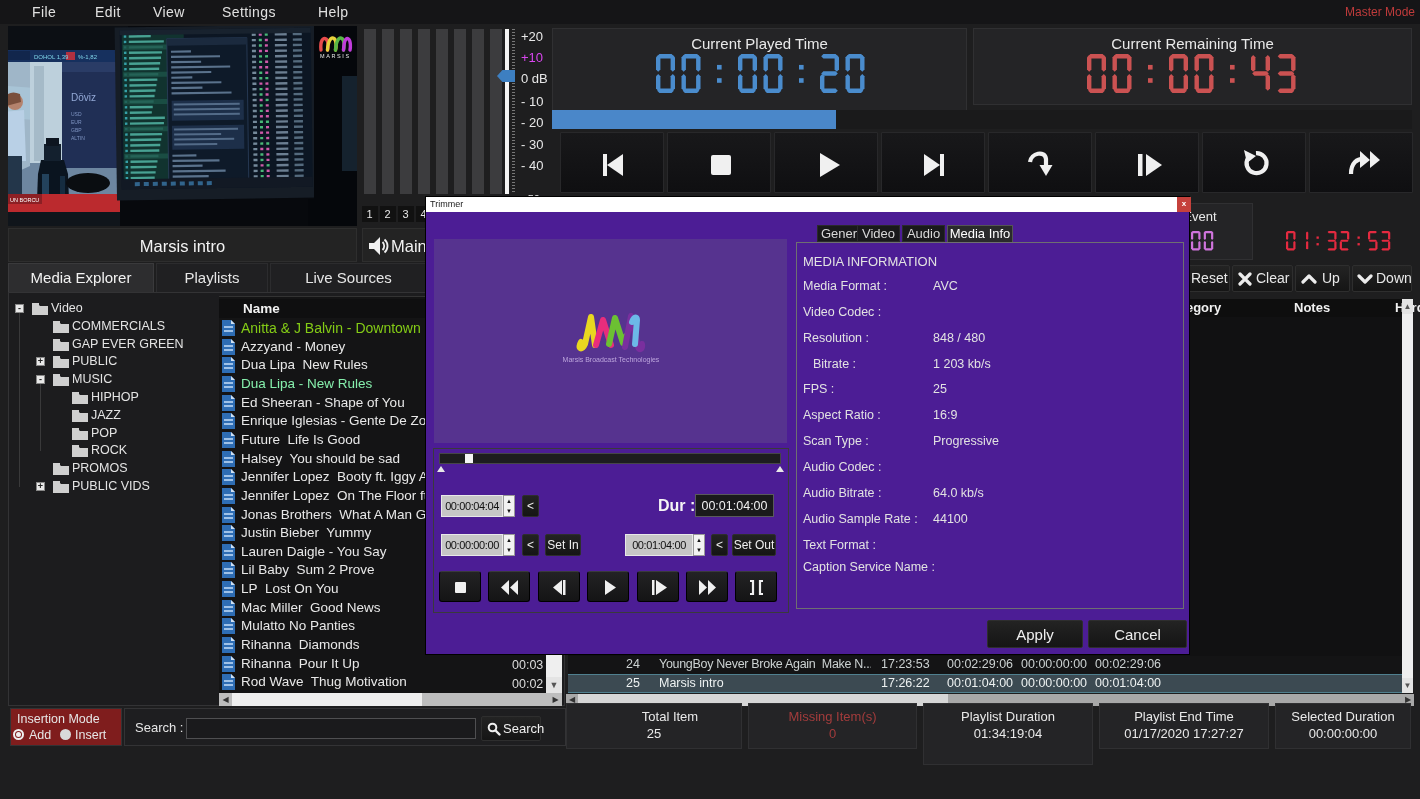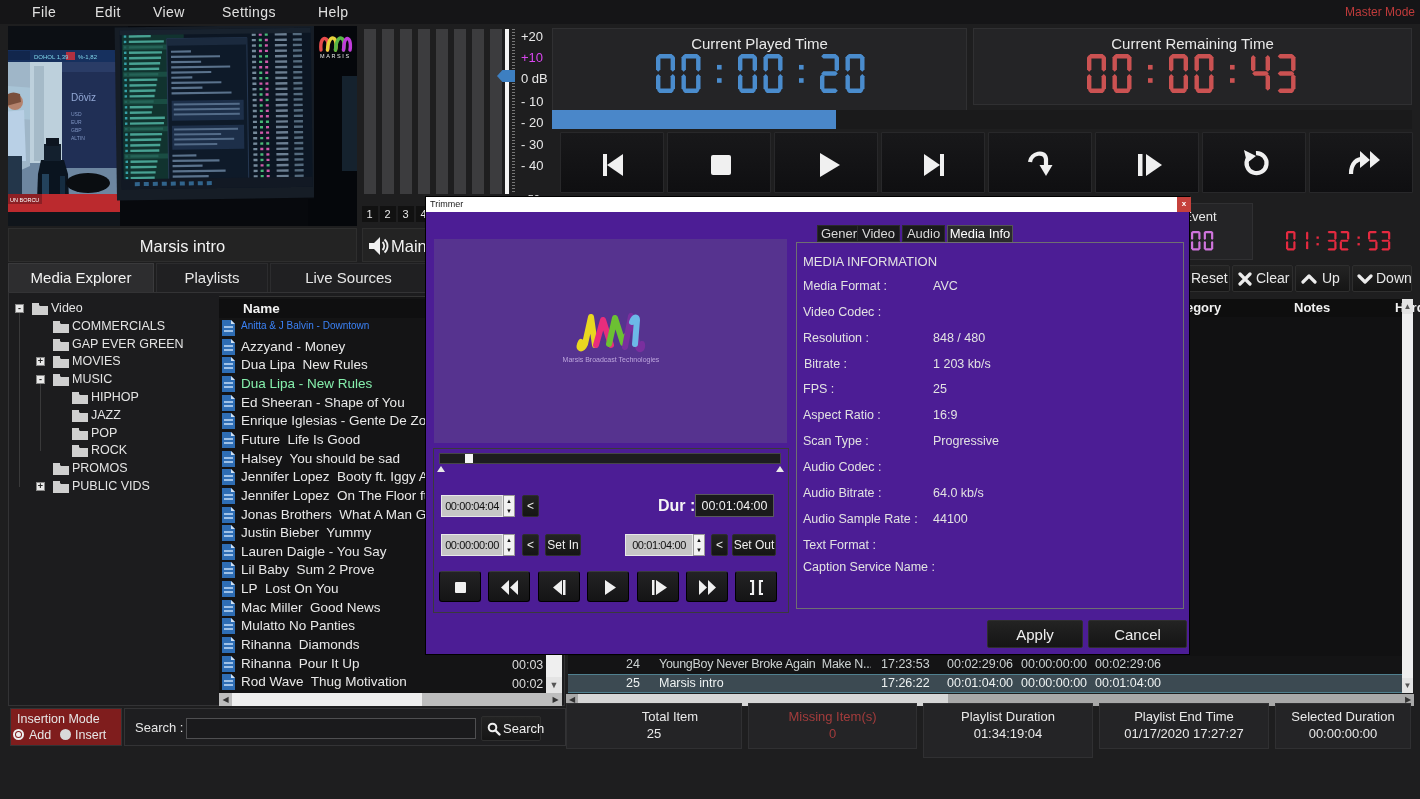--- a/index.html
+++ b/index.html
@@ -670,21 +670,21 @@
   </div>
 
   <div class="abs panel" style="left:566px;top:703px;width:176px;height:46px;">
     <div class="ttl" style="margin-top:5px;font-size:13px;padding-left:32px;">Total Item</div>
     <div class="ttl" style="margin-top:2px;font-size:13px;">25</div>
   </div>
   <div class="abs panel" style="left:748px;top:703px;width:169px;height:46px;">
     <div class="ttl" style="margin-top:5px;font-size:13px;color:#a33c3c;">Missing Item(s)</div>
     <div class="ttl" style="margin-top:2px;font-size:13px;color:#a33c3c;">0</div>
   </div>
-  <div class="abs panel" style="left:923px;top:703px;width:170px;height:55px;">
+  <div class="abs panel" style="left:923px;top:703px;width:170px;height:62px;">
     <div class="ttl" style="margin-top:5px;font-size:13px;">Playlist Duration</div>
     <div class="ttl" style="margin-top:2px;font-size:13px;">01:34:19:04</div>
   </div>
   <div class="abs panel" style="left:1099px;top:703px;width:170px;height:46px;">
     <div class="ttl" style="margin-top:5px;font-size:13px;">Playlist End Time</div>
     <div class="ttl" style="margin-top:2px;font-size:13px;">01/17/2020 17:27:27</div>
   </div>
   <div class="abs panel" style="left:1275px;top:703px;width:136px;height:46px;">
     <div class="ttl" style="margin-top:5px;font-size:13px;">Selected Duration</div>
     <div class="ttl" style="margin-top:2px;font-size:13px;">00:00:00:00</div>
@@ -713,21 +713,21 @@
       <svg class="abs" style="left:44px;top:41.6px;" width="18" height="14" viewBox="0 0 18 14">
         <path d="M1,2 L7,2 L9,4 L17,4 L17,13 L1,13 Z" fill="#cfcfcf"></path>
         <rect x="1" y="1" width="7" height="2" fill="#cfcfcf"></rect>
       </svg>
       <div class="abs" style="left:64px;top:40.6px;color:#e4e4e4;font-size:12.5px;">GAP EVER GREEN</div>
       <div class="abs" style="left:28px;top:61.400000000000006px;width:9px;height:9px;background:#e8e8e8;border:1px solid #888;color:#222;font-size:9px;line-height:7px;text-align:center;font-weight:bold;">+</div>
       <svg class="abs" style="left:44px;top:59.400000000000006px;" width="18" height="14" viewBox="0 0 18 14">
         <path d="M1,2 L7,2 L9,4 L17,4 L17,13 L1,13 Z" fill="#cfcfcf"></path>
         <rect x="1" y="1" width="7" height="2" fill="#cfcfcf"></rect>
       </svg>
-      <div class="abs" style="left:64px;top:58.400000000000006px;color:#e4e4e4;font-size:12.5px;">MOVIES</div>
+      <div class="abs" style="left:64px;top:58.400000000000006px;color:#e4e4e4;font-size:12.5px;">PUBLIC</div>
       <div class="abs" style="left:28px;top:79.2px;width:9px;height:9px;background:#e8e8e8;border:1px solid #888;color:#222;font-size:9px;line-height:7px;text-align:center;font-weight:bold;">-</div>
       <svg class="abs" style="left:44px;top:77.2px;" width="18" height="14" viewBox="0 0 18 14">
         <path d="M1,2 L7,2 L9,4 L17,4 L17,13 L1,13 Z" fill="#cfcfcf"></path>
         <rect x="1" y="1" width="7" height="2" fill="#cfcfcf"></rect>
       </svg>
       <div class="abs" style="left:64px;top:76.2px;color:#e4e4e4;font-size:12.5px;">MUSIC</div>
       <svg class="abs" style="left:63px;top:95px;" width="18" height="14" viewBox="0 0 18 14">
         <path d="M1,2 L7,2 L9,4 L17,4 L17,13 L1,13 Z" fill="#cfcfcf"></path>
         <rect x="1" y="1" width="7" height="2" fill="#cfcfcf"></rect>
       </svg>
@@ -764,21 +764,21 @@
     <div class="abs" style="left:0;top:2px;width:327px;height:19px;background:#0f0f10;color:#f2f2f2;font-size:13.5px;font-weight:bold;">
       <span style="margin-left:24px;line-height:19px;">Name</span>
     </div>
     <div class="abs" id="medialist" style="left:0;top:22px;width:327px;height:375px;overflow:hidden;">
         <svg class="abs" style="left:3px;top:1px;" width="13" height="16" viewBox="0 0 13 16">
           <path d="M0,0 L9,0 L13,4 L13,16 L0,16 Z" fill="#2e6db4"></path>
           <path d="M9,0 L13,4 L9,4 Z" fill="#cfe0f2"></path>
           <rect x="2" y="6" width="9" height="2" fill="#9fc2e8"></rect>
           <rect x="2" y="10" width="9" height="2" fill="#9fc2e8"></rect>
         </svg>
-        <div class="abs" style="left:22px;top:1px;color:#3b82f6;font-size:10px;white-space:nowrap;">Anitta &amp; J Balvin - Downtown</div>
+        <div class="abs" style="left:22px;top:1px;color:#84cc16;font-size:14px;white-space:nowrap;">Anitta &amp; J Balvin - Downtown</div>
         <svg class="abs" style="left:3px;top:19.65px;" width="13" height="16" viewBox="0 0 13 16">
           <path d="M0,0 L9,0 L13,4 L13,16 L0,16 Z" fill="#2e6db4"></path>
           <path d="M9,0 L13,4 L9,4 Z" fill="#cfe0f2"></path>
           <rect x="2" y="6" width="9" height="2" fill="#9fc2e8"></rect>
           <rect x="2" y="10" width="9" height="2" fill="#9fc2e8"></rect>
         </svg>
         <div class="abs" style="left:22px;top:19.65px;color:#e8e8e8;font-size:13.5px;white-space:nowrap;">Azzyand - Money</div>
         <svg class="abs" style="left:3px;top:38.3px;" width="13" height="16" viewBox="0 0 13 16">
           <path d="M0,0 L9,0 L13,4 L13,16 L0,16 Z" fill="#2e6db4"></path>
           <path d="M9,0 L13,4 L9,4 Z" fill="#cfe0f2"></path>
@@ -979,21 +979,21 @@
       <span class="abs" style="left:146px;top:0;width:66px;height:18px;background:#2a2a2c;border:1px solid #555;text-align:center;line-height:16px;color:#fff;">Media Info</span>
     </div>
 
     <div class="abs" id="infopanel" style="left:370px;top:45px;width:388px;height:367px;border:1px solid #6f6f71;color:#e2e2e2;font-size:12.5px;">
       <div class="abs" style="left:6px;top:11px;font-size:13px;">MEDIA INFORMATION</div>
     <div class="abs" style="left:6px;top:36px;">Media Format :</div>
         <div class="abs" style="left:136px;top:36px;">AVC</div>
         <div class="abs" style="left:6px;top:61.85px;">Video Codec :</div>
         <div class="abs" style="left:6px;top:87.7px;">Resolution :</div>
         <div class="abs" style="left:136px;top:87.7px;">848 / 480</div>
-        <div class="abs" style="left:7px;top:113.55000000000001px;">Bitrate :</div>
+        <div class="abs" style="left:16px;top:113.55000000000001px;">Bitrate :</div>
         <div class="abs" style="left:136px;top:113.55000000000001px;">1 203 kb/s</div>
         <div class="abs" style="left:6px;top:139.4px;">FPS :</div>
         <div class="abs" style="left:136px;top:139.4px;">25</div>
         <div class="abs" style="left:6px;top:165.25px;">Aspect Ratio :</div>
         <div class="abs" style="left:136px;top:165.25px;">16:9</div>
         <div class="abs" style="left:6px;top:191.10000000000002px;">Scan Type :</div>
         <div class="abs" style="left:136px;top:191.10000000000002px;">Progressive</div>
         <div class="abs" style="left:6px;top:216.95000000000002px;">Audio Codec :</div>
         <div class="abs" style="left:6px;top:242.8px;">Audio Bitrate :</div>
         <div class="abs" style="left:136px;top:242.8px;">64.0 kb/s</div>

